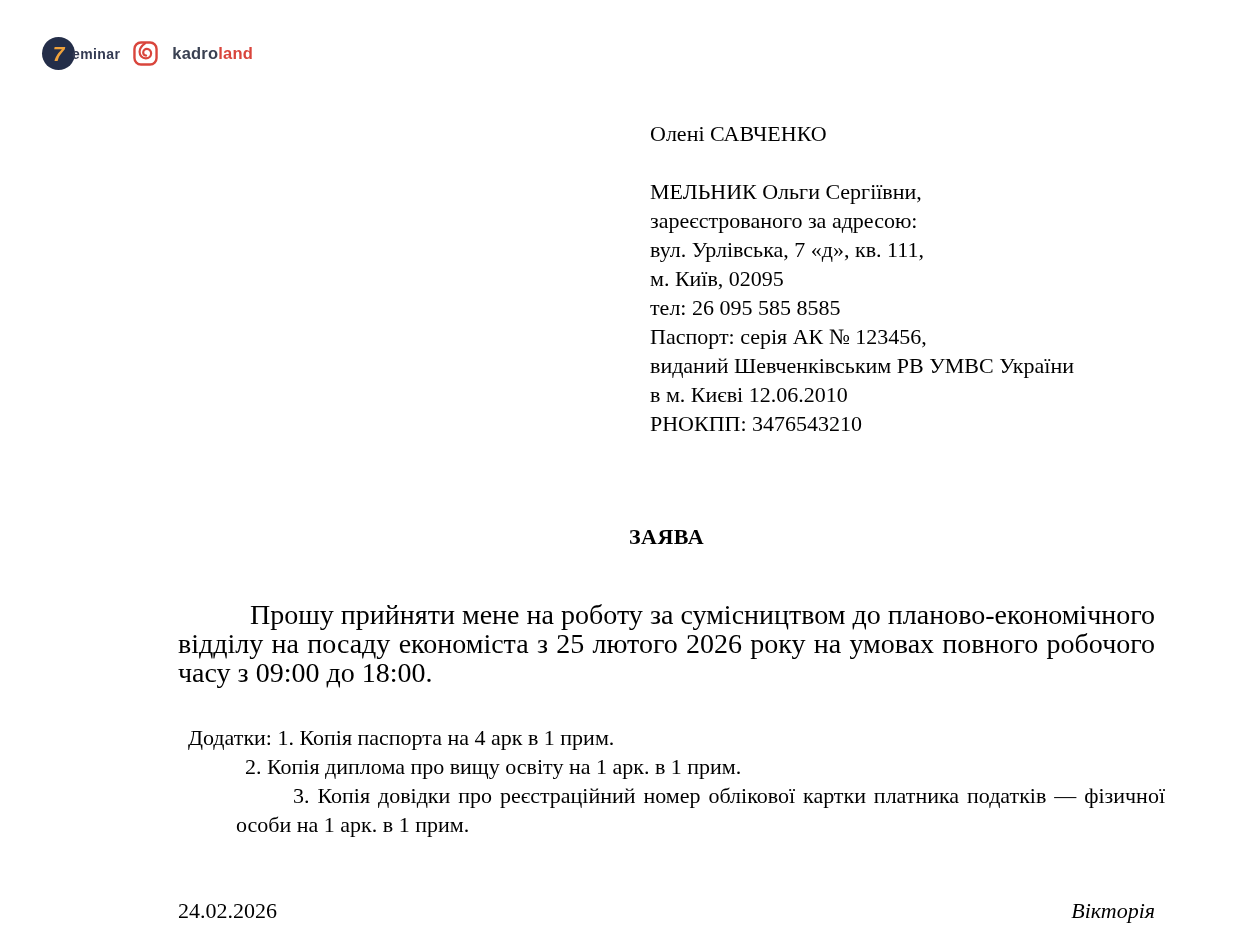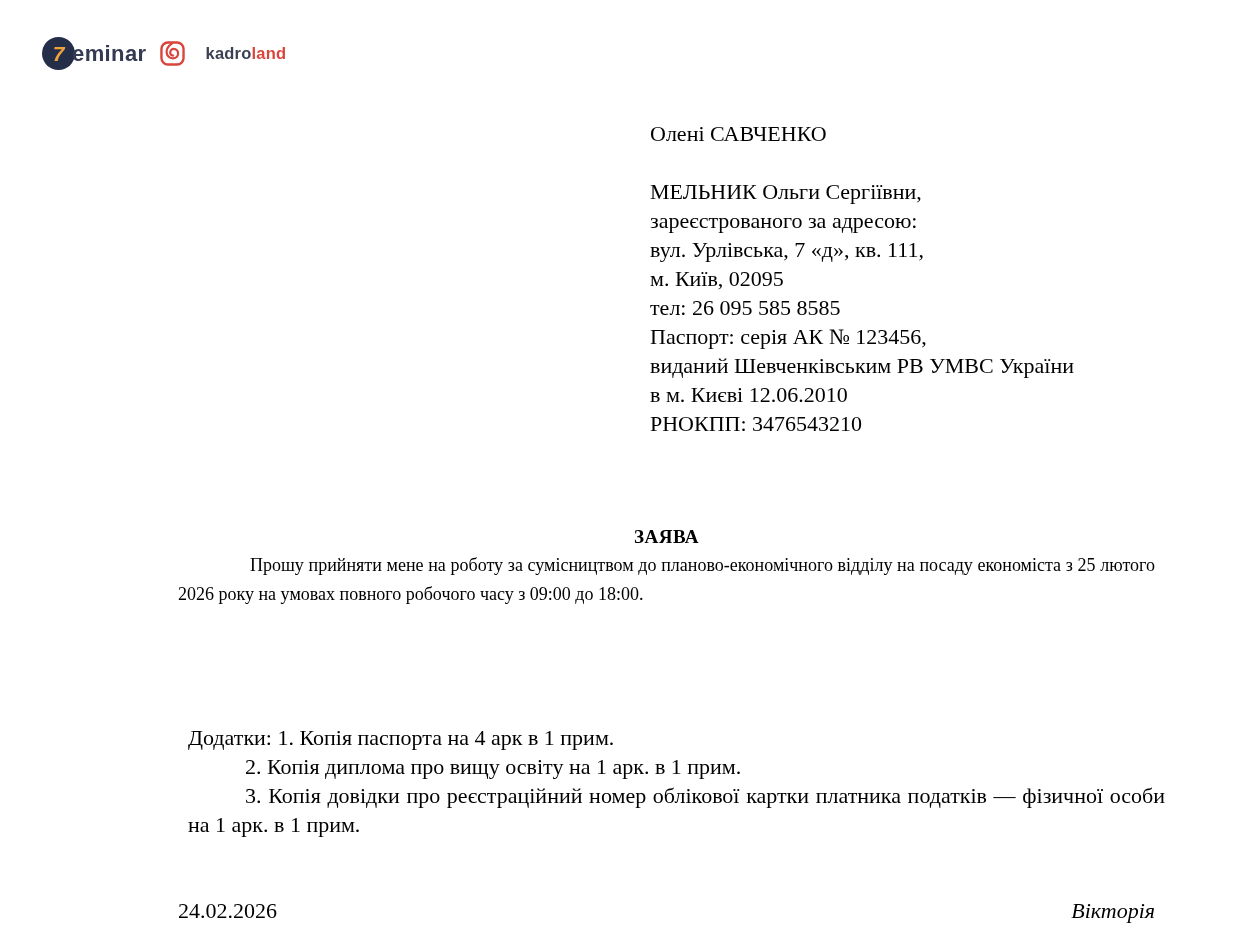--- a/index.html
+++ b/index.html
@@ -26,56 +26,56 @@
     width: 33px; height: 33px; border-radius: 50%;
     background: #242e49; color: #f0a23c;
     display: flex; align-items: center; justify-content: center;
     font-family: "Liberation Sans", sans-serif;
     font-weight: bold; font-style: italic; font-size: 21px;
     box-sizing: border-box;
   }
   .seminar-word {
     margin-left: -3px;
     font-family: "Liberation Sans", sans-serif;
-    font-weight: 700; font-size: 22px; color: #333a52;
+    font-weight: 700; font-size: 14px; color: #333a52;
     letter-spacing: 0.4px;
   }
   .kadro { display: flex; align-items: center; margin-left: 13px; cursor: pointer; }
   .kadro-word {
     font-family: "Liberation Sans", sans-serif;
-    font-weight: 700; font-size: 16.5px; margin-left: 21px;
+    font-weight: 700; font-size: 16.5px; margin-left: 14px;
     letter-spacing: 0.2px;
   }
   .kadro-primary { color: #3a4152; }
   .kadro-accent { color: #d9453c; }
 
   
   .recipient {
     position: absolute; left: 650px; top: 119px;
     font-size: 22px; line-height: 29px;
   }
   .recipient .spacer { height: 29px; }
 
   
   .doc-title {
     position: absolute; left: 178px; top: 522px; width: 977px;
     text-align: center; font-weight: bold;
-    font-size: 19px; line-height: 29px; letter-spacing: 0.5px;
+    font-size: 22px; line-height: 29px; letter-spacing: 0.5px;
   }
   .body-par {
-    position: absolute; left: 178px; top: 551px; width: 977px;
-    font-size: 18px; line-height: 29px;
+    position: absolute; left: 178px; top: 600px; width: 977px;
+    font-size: 28px; line-height: 29px;
     text-align: justify; text-indent: 72px;
   }
   .attachments {
     position: absolute; left: 188px; top: 723px; width: 977px;
     font-size: 22px; line-height: 29px;
   }
   .att-indent { padding-left: 57px; }
-  .att-item3 { text-align: justify; text-indent: 57px; }
+  .att-item3 { text-align: justify; text-indent: 57px; margin-left: 48px; }
 
   
   .footer {
     position: absolute; left: 178px; top: 896px; width: 977px;
     display: flex; justify-content: space-between; align-items: baseline;
     font-size: 22px; line-height: 29px;
   }
   .signature { font-style: italic; }
 </style>
 </head>

